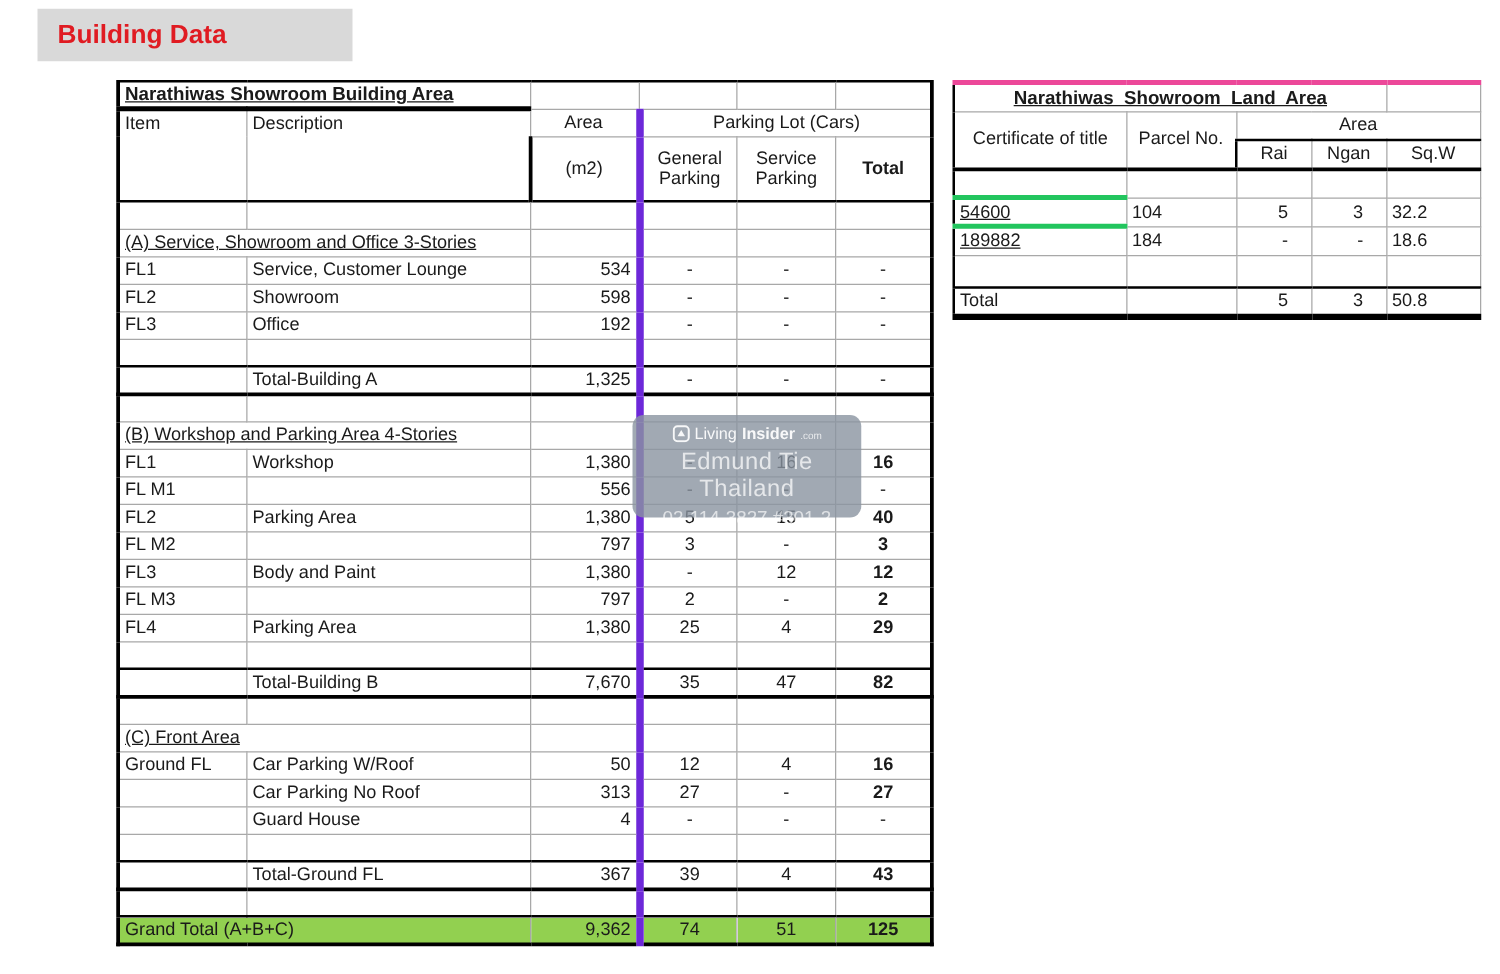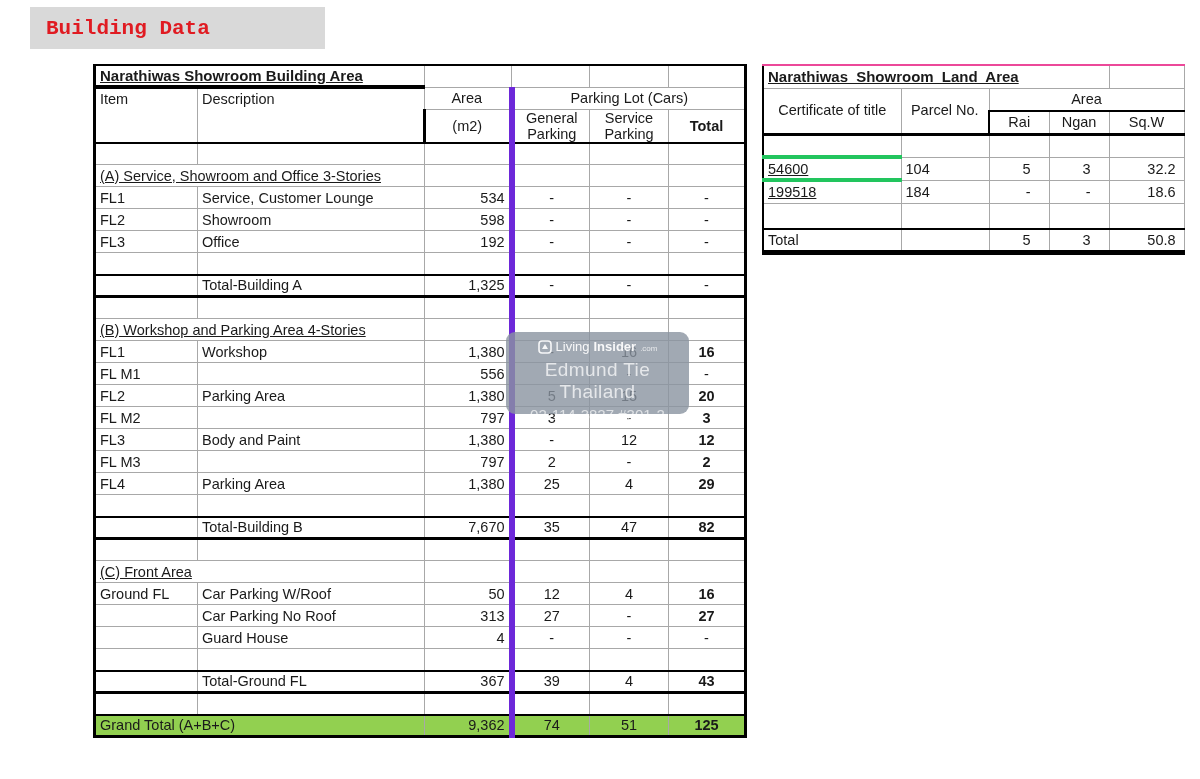--- a/index.html
+++ b/index.html
@@ -1,21 +1,21 @@
 <!DOCTYPE html>
 <html><head>
 <meta charset="utf-8">
 <style>
   html,body{margin:0;padding:0;}
   #page{position:relative;width:1200px;height:779px;background:#ffffff;overflow:hidden;
         font-family:"Liberation Sans",sans-serif;color:#1a1a1a;}
 
   
-  .banner{position:absolute;left:30px;top:7px;width:295px;height:42px;background:#d9d9d9;
-          display:flex;align-items:center;padding-left:16px;box-sizing:border-box;font-family:Liberation Mono, monospace;}
+  .banner{position:absolute;left:30px;top:7px;width:252px;height:42px;background:#d9d9d9;
+          display:flex;align-items:center;padding-left:16px;box-sizing:border-box;}
   .banner span{color:#e01b22;font-weight:bold;font-size:21px;}
 
   
   .logo{position:absolute;left:1072px;top:4px;width:128px;overflow:hidden;display:flex;gap:8px;}
   .logo-text{color:#37305f;font-weight:bold;font-size:17.5px;line-height:19px;letter-spacing:.3px;
              white-space:nowrap;padding-top:3px;}
 
   
   table{border-collapse:collapse;table-layout:fixed;}
   td{border:1px solid #a8a8a8;font-size:14.5px;height:22px;padding:0 4px;vertical-align:middle;
@@ -24,40 +24,40 @@
   
   .bt{position:absolute;left:93px;top:64px;width:651px;}
   .bt tr td:first-child{border-left:3px solid #000;}
   .bt tr td:last-child{border-right:3px solid #000;}
   .bt .top{border-top:2px solid #000;text-decoration:underline;}
   .bt .title-cell{font-weight:bold;font-size:15px;border-bottom:4px solid #000;}
   .bt .vt{border-left:6px solid #6d28d9;}
   .bt .hdr-bot{border-bottom:2px solid #000;}
   .bt .hcell{vertical-align:top;padding-top:2px;}
   .bt .hc{text-align:center;white-space:normal;line-height:16px;}
-  .bt .h2 td{height:33px;}
+  .bt .h2 td{height:52px;}
   .bt .ca{text-align:right;}
   .bt .cp{text-align:center;}
   .bt .ct{text-align:center;font-weight:bold;}
   .bt .section{text-decoration:underline;}
   .bt .row-total td{border-top:2px solid #000;border-bottom:3px solid #000;}
   .bt .row-grand td{background:#92d050;border-top:2px solid #000;border-bottom:3px solid #000;}
 
   
   .lt{position:absolute;left:762px;top:64px;width:421px;}
   .lt td{height:23px;}
   .lt tr td:first-child{border-left:2px solid #000;}
-  .lt .top{border-top:2px solid #ec4899;}
+  .lt .top{border-top:4px solid #ec4899;text-align:center;}
   .lt .lt-title{font-weight:bold;font-size:15px;text-decoration:underline;word-spacing:4px;}
   .lt .lhc{text-align:center;white-space:normal;line-height:17px;}
   .lt .area-g{border-bottom:2px solid #000;}
   .lt .hdr-bot3{border-bottom:3px solid #000;}
   .lt .gray-top{border-top:4px solid #22c55e;text-decoration:underline;}
   .lt .num{text-align:right;padding-right:18px;}
-  .lt .num-sq{text-align:right;padding-right:8px;}
+  .lt .num-sq{text-align:left;padding-right:8px;}
   .lt .row-ltotal td{border-top:2px solid #000;border-bottom:5px solid #000;}
   .lt .rtall td{height:26px;}
 
   
   .watermark{position:absolute;left:506px;top:332px;width:183px;height:82px;
              background:rgba(138,147,160,0.8);border-radius:9px;z-index:5;
              text-align:center;color:#fff;box-sizing:border-box;padding-top:7px;}
   .wm1{font-size:13px;display:flex;align-items:center;justify-content:center;gap:4px;
        color:rgba(255,255,255,0.92);}
   .wm1 b{font-weight:bold;}
@@ -192,21 +192,21 @@
           <td class="vt cp">-</td>
           <td class="cp">-</td>
           <td class="cp">-</td>
         </tr>
     <tr>
           <td>FL2</td>
           <td>Parking Area</td>
           <td class="ca">1,380</td>
           <td class="vt cp">5</td>
           <td class="cp">15</td>
-          <td class="ct">20</td>
+          <td class="ct">40</td>
         </tr>
     <tr>
           <td>FL M2</td>
           <td></td>
           <td class="ca">797</td>
           <td class="vt cp">3</td>
           <td class="cp">-</td>
           <td class="ct">3</td>
         </tr>
     <tr>
@@ -355,21 +355,21 @@
           <td></td>
         </tr>
     <tr>
       <td class="gray-top">54600</td>
       <td>104</td>
       <td class="num">5</td>
       <td class="num">3</td>
       <td class="num-sq">32.2</td>
     </tr>
     <tr>
-      <td class="gray-top">199518</td>
+      <td class="gray-top">189882</td>
       <td>184</td>
       <td class="num">-</td>
       <td class="num">-</td>
       <td class="num-sq">18.6</td>
     </tr>
     <tr class="rtall">
           <td></td>
           <td></td>
           <td></td>
           <td></td>

